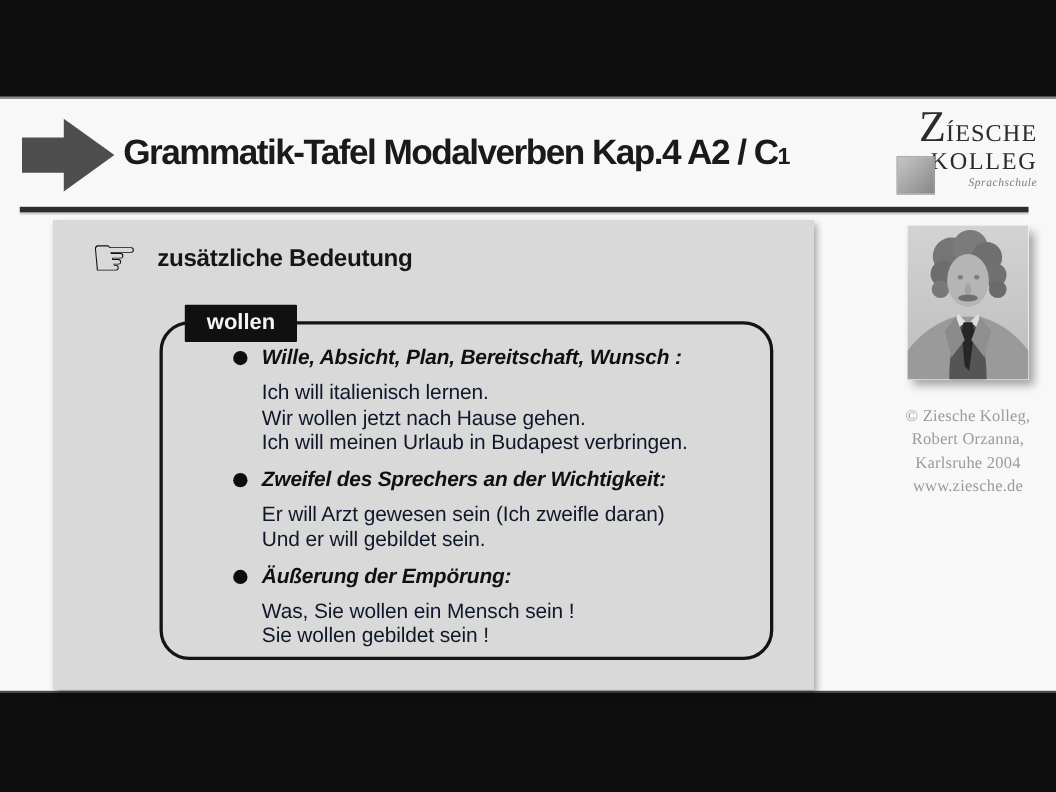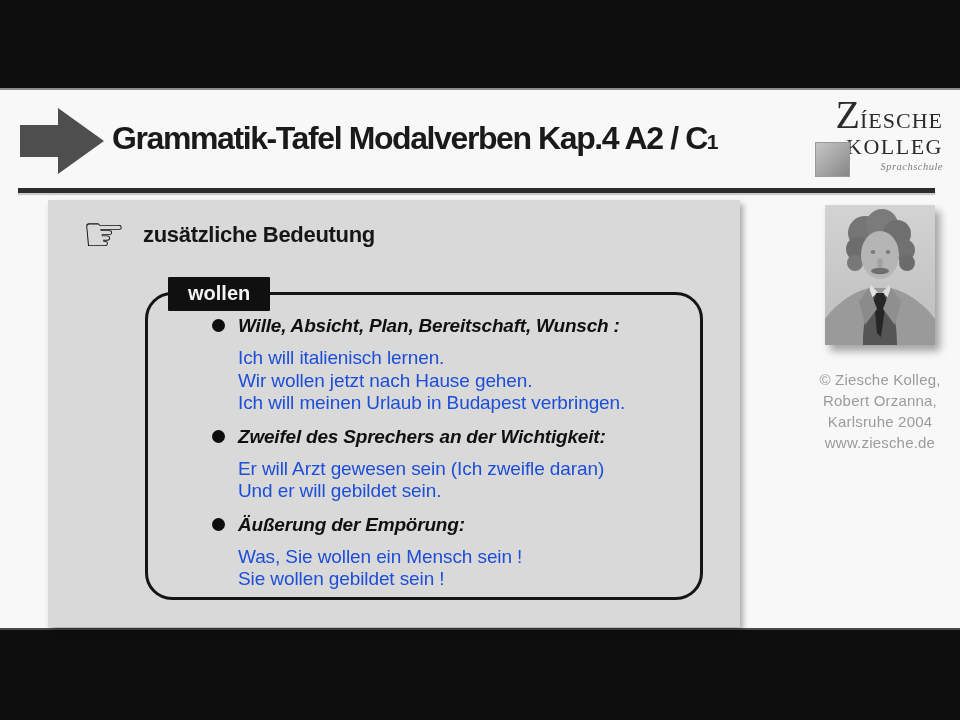--- a/index.html
+++ b/index.html
@@ -37,30 +37,30 @@
   .tab{position:absolute;left:120px;top:77px;background:#101010;color:#f4f4f4;
        font-weight:bold;font-size:20px;line-height:1;padding:6px 20px 8px;border-radius:1px;z-index:2;}
 
   .rounded-box{position:absolute;left:97px;top:92px;width:558px;height:308px;box-sizing:border-box;
                border:3px solid #141414;border-radius:27px;padding:20px 8px 0 64px;}
   .sec-head{display:flex;gap:13px;margin-bottom:10px;}
   .bullet-dot{width:13px;height:13px;border-radius:50%;background:#0d0d0d;margin-top:4px;flex:none;}
   .sec-title{font-weight:bold;font-style:italic;font-size:19px;line-height:22px;color:#101010;
              letter-spacing:-0.2px;}
   .sec-lines{margin:0 0 11px 26px;}
-  .body-line{font-size:19px;line-height:22.5px;color:#1d4ed8;letter-spacing:-0.1px;}
+  .body-line{font-size:19px;line-height:22.5px;color:#0f172a;letter-spacing:-0.1px;}
   .sec-block{margin-bottom:1px;}
   .sec-block + .sec-block{margin-top:4px;}
 
   
   .photo-col{position:absolute;left:816px;top:115px;width:128px;}
   .portrait{display:block;margin:0 auto;width:110px;height:140px;
             box-shadow:5px 6px 8px rgba(0,0,0,0.35);}
   .credits{margin-top:24px;text-align:center;color:#9b9b9b;font-size:15px;line-height:21px;
-           letter-spacing:0.2px;}
+           letter-spacing:0.2px;font-family:Liberation Serif, serif;}
 </style>
 </head>
 <body>
 
 <div class="stage">
 
   <div class="page">
 
     <svg class="arrow-icon" viewBox="0 0 85 72">
       <polygon points="0,20 38,20 38,3 84,36 38,69 38,52 0,52" fill="#4e4e4e"></polygon>

